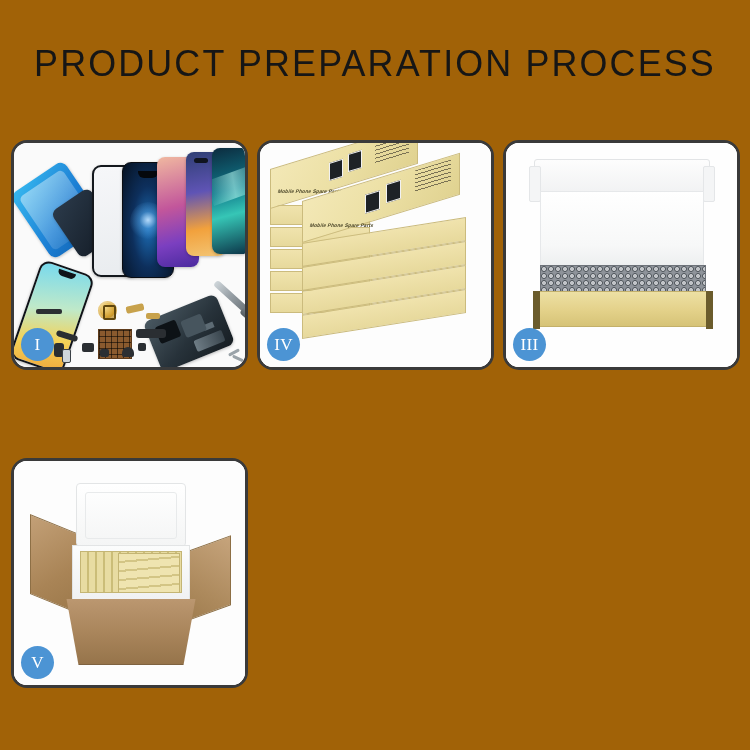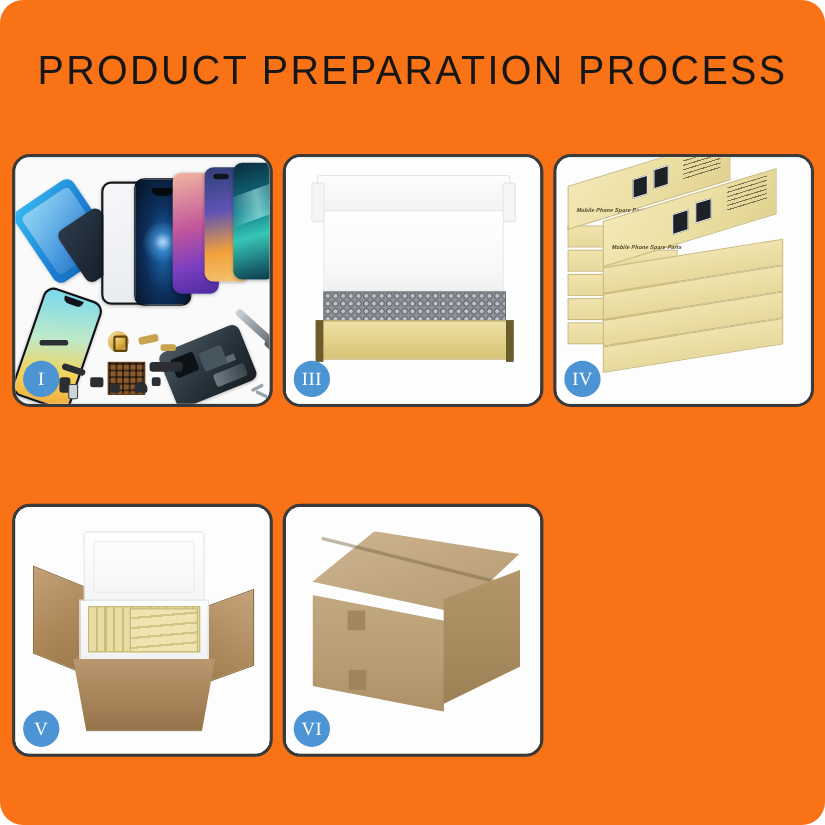--- a/index.html
+++ b/index.html
@@ -9,22 +9,21 @@
     height: 750px;
     background: #ffffff;
     font-family: "Liberation Sans", sans-serif;
     overflow: hidden;
   }
 
   .page {
     position: relative;
     width: 750px;
     height: 750px;
-    background: #f97316;
-    border-radius: 21px;
+    background: #a16207;
   }
 
   
   .header {
     position: absolute;
     top: 42px;
     left: 0;
     width: 750px;
     text-align: center;
   }
@@ -459,88 +458,75 @@
           <div class="pt-l" style="left:214px;top:208px;width:12px;height:3px;transform:rotate(-28deg);"></div>
           <div class="pt-l" style="left:218px;top:214px;width:12px;height:3px;transform:rotate(26deg);"></div>
         </div>
       </div>
       <div class="badge">I</div>
     </div>
 
 
     <div class="card">
       <div class="card-stage">
+        <div class="p4">
+          <div class="stack">
+
+            <div class="sb" style="left:4px;top:48px;width:100px;height:20px;"></div>
+            <div class="sb" style="left:4px;top:70px;width:100px;height:20px;"></div>
+            <div class="sb" style="left:4px;top:92px;width:100px;height:20px;"></div>
+            <div class="sb" style="left:4px;top:114px;width:100px;height:20px;"></div>
+            <div class="sb" style="left:4px;top:136px;width:100px;height:20px;"></div>
+
+            <div class="sb sb-top" style="left:4px;top:12px;width:148px;height:40px;transform:skewY(-17deg);transform-origin:left top;">
+              <div class="sb-lbl" style="left:8px;top:21px;transform:rotate(17deg);transform-origin:left top;">Mobile Phone Spare Parts</div>
+              <div class="sb-thumb" style="left:58px;top:11px;width:14px;height:18px;"></div>
+              <div class="sb-thumb" style="left:77px;top:8px;width:14px;height:18px;"></div>
+              <div class="sb-lines" style="left:104px;top:4px;width:34px;height:22px;"></div>
+            </div>
+
+            <div class="sb sb-top" style="left:36px;top:44px;width:158px;height:42px;transform:skewY(-17deg);transform-origin:left top;">
+              <div class="sb-lbl" style="left:8px;top:23px;transform:rotate(17deg);transform-origin:left top;">Mobile Phone Spare Parts</div>
+              <div class="sb-thumb" style="left:62px;top:12px;width:15px;height:19px;"></div>
+              <div class="sb-thumb" style="left:83px;top:8px;width:15px;height:19px;"></div>
+              <div class="sb-lines" style="left:112px;top:3px;width:36px;height:23px;"></div>
+            </div>
+
+            <div class="sb" style="left:36px;top:86px;width:164px;height:24px;transform:skewY(-9deg);transform-origin:left top;"></div>
+            <div class="sb" style="left:36px;top:110px;width:164px;height:24px;transform:skewY(-9deg);transform-origin:left top;"></div>
+            <div class="sb" style="left:36px;top:134px;width:164px;height:24px;transform:skewY(-9deg);transform-origin:left top;"></div>
+            <div class="sb" style="left:36px;top:158px;width:164px;height:24px;transform:skewY(-9deg);transform-origin:left top;"></div>
+          </div>
+        </div>
+      </div>
+      <div class="badge">IV</div>
+    </div>
+
+    <div class="card">
+      <div class="card-stage">
         <div class="p3">
           <div class="box3-lid"></div>
           <div class="box3-foam"></div>
           <div class="box3-pad"></div>
           <div class="box3-front"></div>
         </div>
       </div>
       <div class="badge">III</div>
-    </div>
-
-    <div class="card">
-      <div class="card-stage">
-        <div class="p4">
-          <div class="stack">
-
-            <div class="sb" style="left:4px;top:48px;width:100px;height:20px;"></div>
-            <div class="sb" style="left:4px;top:70px;width:100px;height:20px;"></div>
-            <div class="sb" style="left:4px;top:92px;width:100px;height:20px;"></div>
-            <div class="sb" style="left:4px;top:114px;width:100px;height:20px;"></div>
-            <div class="sb" style="left:4px;top:136px;width:100px;height:20px;"></div>
-
-            <div class="sb sb-top" style="left:4px;top:12px;width:148px;height:40px;transform:skewY(-17deg);transform-origin:left top;">
-              <div class="sb-lbl" style="left:8px;top:21px;transform:rotate(17deg);transform-origin:left top;">Mobile Phone Spare Parts</div>
-              <div class="sb-thumb" style="left:58px;top:11px;width:14px;height:18px;"></div>
-              <div class="sb-thumb" style="left:77px;top:8px;width:14px;height:18px;"></div>
-              <div class="sb-lines" style="left:104px;top:4px;width:34px;height:22px;"></div>
-            </div>
-
-            <div class="sb sb-top" style="left:36px;top:44px;width:158px;height:42px;transform:skewY(-17deg);transform-origin:left top;">
-              <div class="sb-lbl" style="left:8px;top:23px;transform:rotate(17deg);transform-origin:left top;">Mobile Phone Spare Parts</div>
-              <div class="sb-thumb" style="left:62px;top:12px;width:15px;height:19px;"></div>
-              <div class="sb-thumb" style="left:83px;top:8px;width:15px;height:19px;"></div>
-              <div class="sb-lines" style="left:112px;top:3px;width:36px;height:23px;"></div>
-            </div>
-
-            <div class="sb" style="left:36px;top:86px;width:164px;height:24px;transform:skewY(-9deg);transform-origin:left top;"></div>
-            <div class="sb" style="left:36px;top:110px;width:164px;height:24px;transform:skewY(-9deg);transform-origin:left top;"></div>
-            <div class="sb" style="left:36px;top:134px;width:164px;height:24px;transform:skewY(-9deg);transform-origin:left top;"></div>
-            <div class="sb" style="left:36px;top:158px;width:164px;height:24px;transform:skewY(-9deg);transform-origin:left top;"></div>
-          </div>
-        </div>
-      </div>
-      <div class="badge">IV</div>
     </div>
 
     <div class="card">
       <div class="card-stage">
         <div class="p5">
           <div class="flapL"></div>
           <div class="flapR"></div>
           <div class="foam-lid"></div>
           <div class="foam-box"></div>
           <div class="packs"></div>
           <div class="packs2"></div>
           <div class="carton-front"></div>
         </div>
       </div>
       <div class="badge">V</div>
     </div>
 
-    <div class="card">
-      <div class="card-stage">
-        <div class="p6">
-          <div class="c-top"></div>
-          <div class="c-seam"></div>
-          <div class="c-left"></div>
-          <div class="c-right"></div>
-          <div class="c-tape1"></div>
-          <div class="c-tape2"></div>
-        </div>
-      </div>
-      <div class="badge">VI</div>
-    </div>
 
   </div>
 </div>
 
 </body></html>

